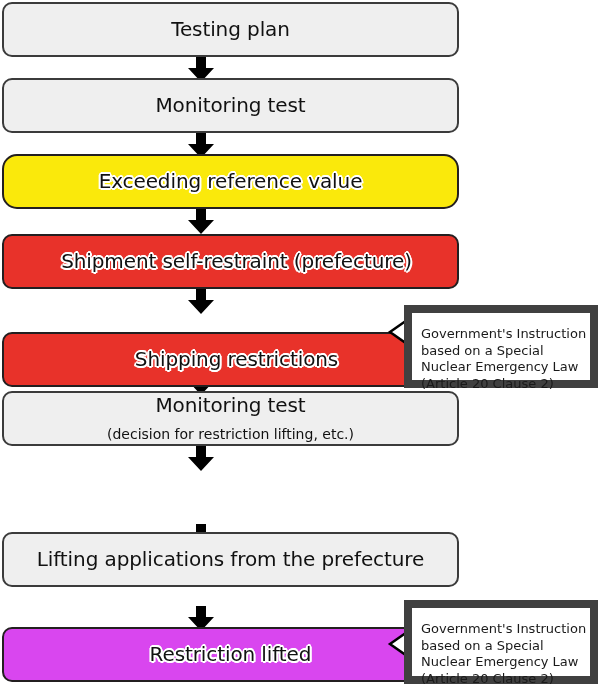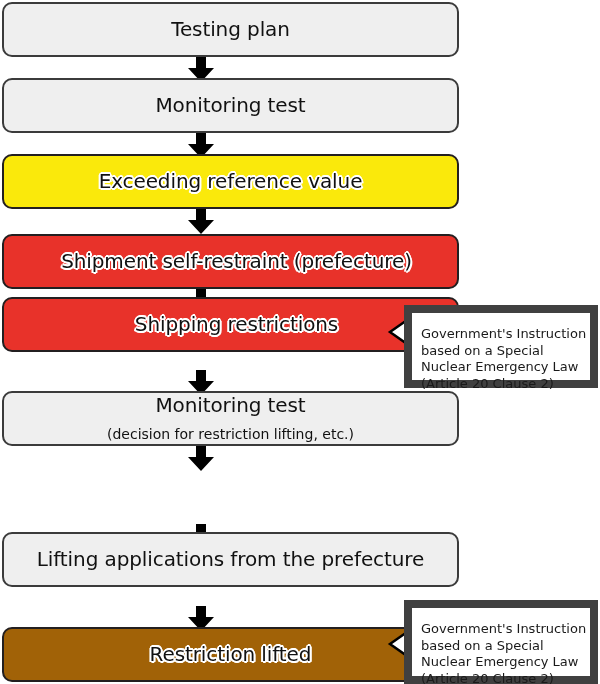--- a/index.html
+++ b/index.html
@@ -49,24 +49,24 @@
 
   
   .style-plain {
     background: #efefef;
     border-color: #3b3b3b;
   }
   .style-plain .main-label,
   .style-plain .sub-label { color: #111111; }
 
   
-  .style-yellow { background: #fae90b; border-color: #231f20; }
+  .style-yellow { background: #fae90b; border-color: #231f20; border-radius: 15px; }
   .style-red    { background: #e8322a; border-color: #231f20; padding-left: 12px; }
   .style-green  { background: #8cc63f; border-color: #231f20; }
-  .style-blue   { background: #a16207; border-color: #231f20; }
+  .style-blue   { background: #d946ef; border-color: #231f20; }
 
   .style-yellow .main-label,
   .style-red .main-label,
   .style-green .main-label,
   .style-blue .main-label {
     color: #111111;
     font-weight: 400;
     text-shadow:
        1.6px 0 0 #ffffff, -1.6px 0 0 #ffffff,
        0 1.6px 0 #ffffff, 0 -1.6px 0 #ffffff,
@@ -145,21 +145,21 @@
   <div class="flow-box style-red" style="top:234px;">
     <div class="main-label">Shipment self-restraint (prefecture)</div>
   </div>
 
   <div class="arrow" style="top:289px;">
     <svg width="28" height="26" viewBox="0 0 28 26" aria-hidden="true">
       <polygon points="9,0 19,0 19,11 27,11 14,25 1,11 9,11" fill="#000000"></polygon>
     </svg>
   </div>
 
-  <div class="flow-box style-red" style="top:297px;">
+  <div class="flow-box style-red" style="top:332px;">
     <div class="main-label">Shipping restrictions</div>
   </div>
 
   <div class="callout-pointer" style="left:378px; top:316px; width:34px; height:36px;">
     <svg width="34" height="36" viewBox="0 0 34 36" aria-hidden="true">
       <polygon points="32,2 12,16 32,30" fill="#ffffff" stroke="#000000" stroke-width="2.5" stroke-linejoin="miter"></polygon>
       <rect x="30" y="0" width="4" height="36" fill="#ffffff"></rect>
     </svg>
   </div>
 

